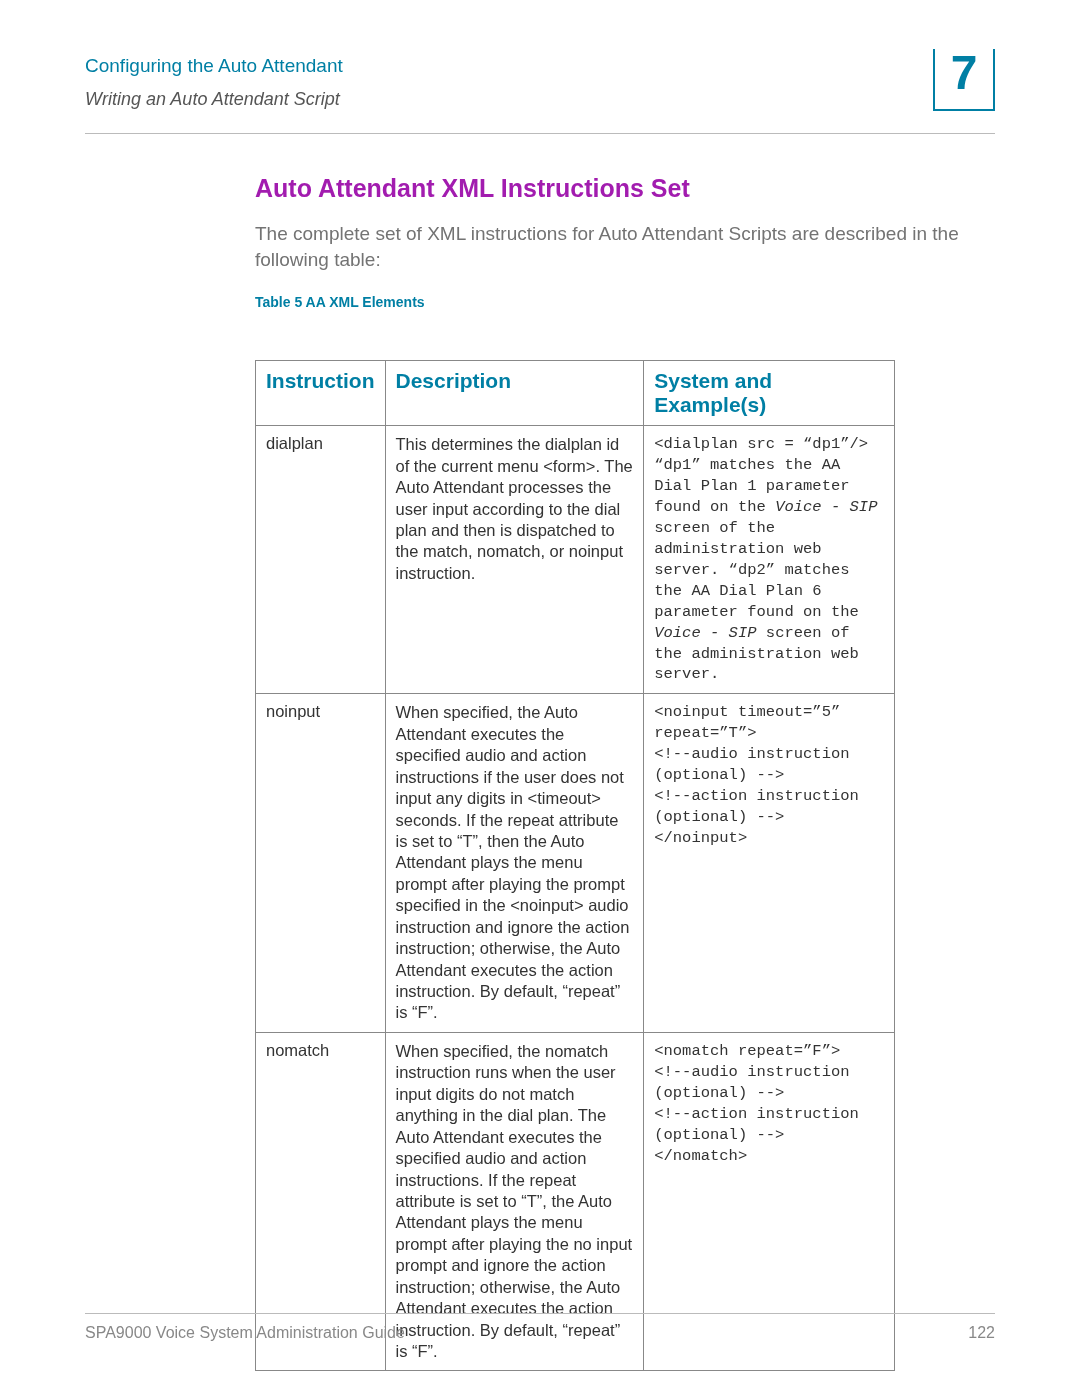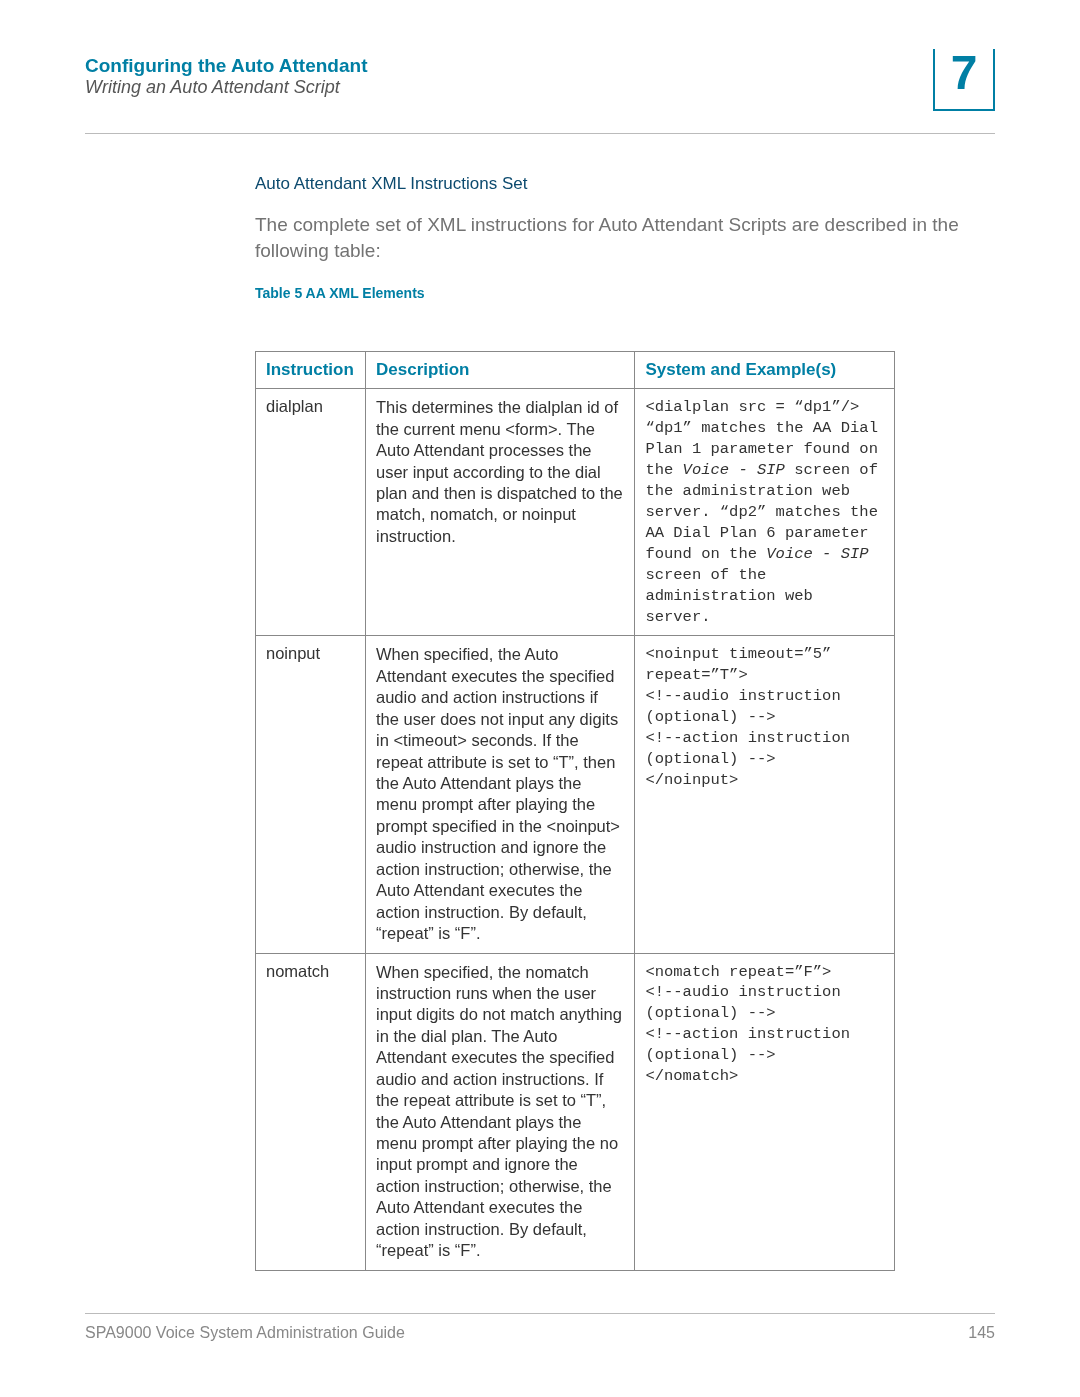--- a/index.html
+++ b/index.html
@@ -18,23 +18,23 @@
     display: flex;
     justify-content: space-between;
     align-items: flex-start;
     border-bottom: 1px solid #bbb;
     padding-bottom: 22px;
     position: relative;
   }
   .header-left { }
   .chapter-title {
     color: #007fa4;
-    font-weight: bold;
+    font-weight: normal;
     font-size: 19px;
-    margin-bottom: 0;
+    margin-bottom: 12px;
   }
   .section-title {
     color: #555;
     font-size: 18px;
     font-weight: 400;
     font-style: italic;
   }
   .big-num-box {
     border: 2px solid #007fa4;
     border-top: none;
@@ -50,23 +50,23 @@
     color: #007fa4;
     font-size: 48px;
     font-weight: bold;
     line-height: 1;
   }
   .content {
     margin-left: 170px;
     margin-top: 40px;
   }
   .h2 {
-    color: #0c4a6e;
-    font-size: 17px;
-    font-weight: normal;
+    color: #a21caf;
+    font-size: 25px;
+    font-weight: bold;
     margin-bottom: 18px;
   }
   .para {
     font-size: 19px;
     color: #737373;
     line-height: 1.35;
     margin-bottom: 22px;
   }
   .table-label {
     color: #007fa4;
@@ -81,21 +81,21 @@
   }
   table.xml-table th, table.xml-table td {
     border: 1px solid #888;
     vertical-align: top;
     padding: 8px 10px;
     text-align: left;
   }
   table.xml-table th {
     color: #007fa4;
     font-weight: bold;
-    font-size: 17px;
+    font-size: 21px;
     background: #fff;
   }
   .col-instr { width: 110px; }
   .col-desc { width: 270px; }
   .col-syn { width: 260px; }
   .desc-cell { line-height: 1.3; }
   .syntax-cell {
     font-family: "Courier New", monospace;
     font-size: 15.5px;
     line-height: 1.35;
@@ -166,14 +166,14 @@
 &lt;!--action instruction (optional) --&gt;
 &lt;/nomatch&gt;</td>
         </tr>
       </tbody>
     </table>
   </div>
 </div>
 
 <div class="footer">
   <span>SPA9000 Voice System Administration Guide</span>
-  <span>145</span>
+  <span>122</span>
 </div>
 
 </body></html>

